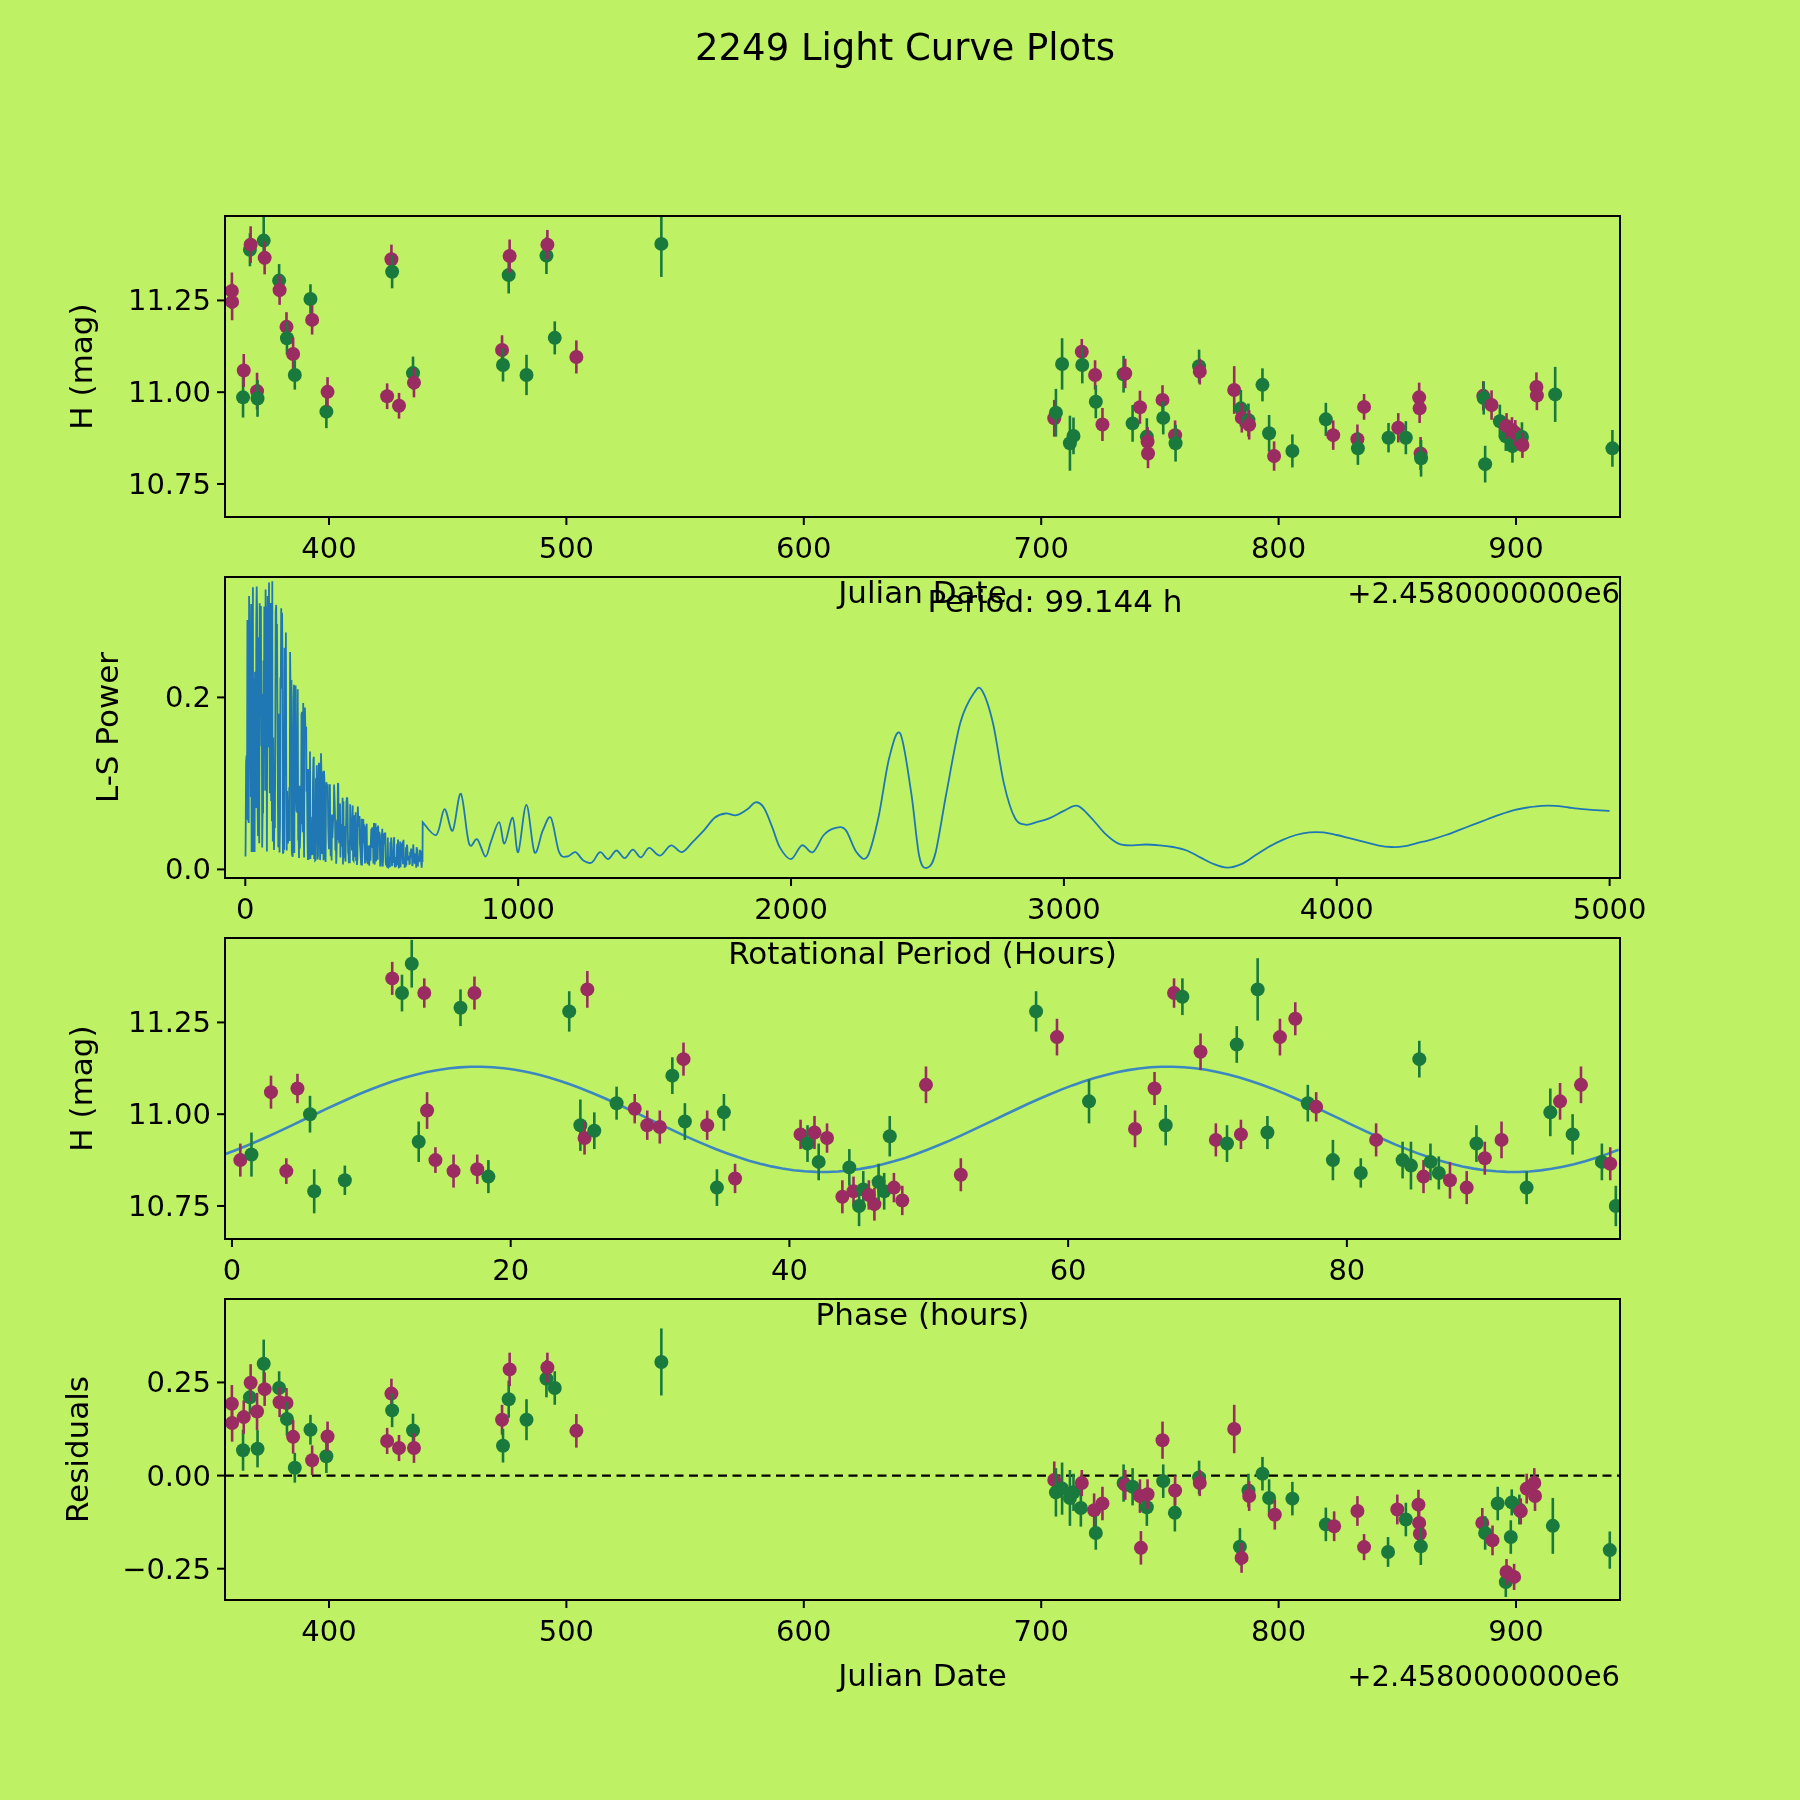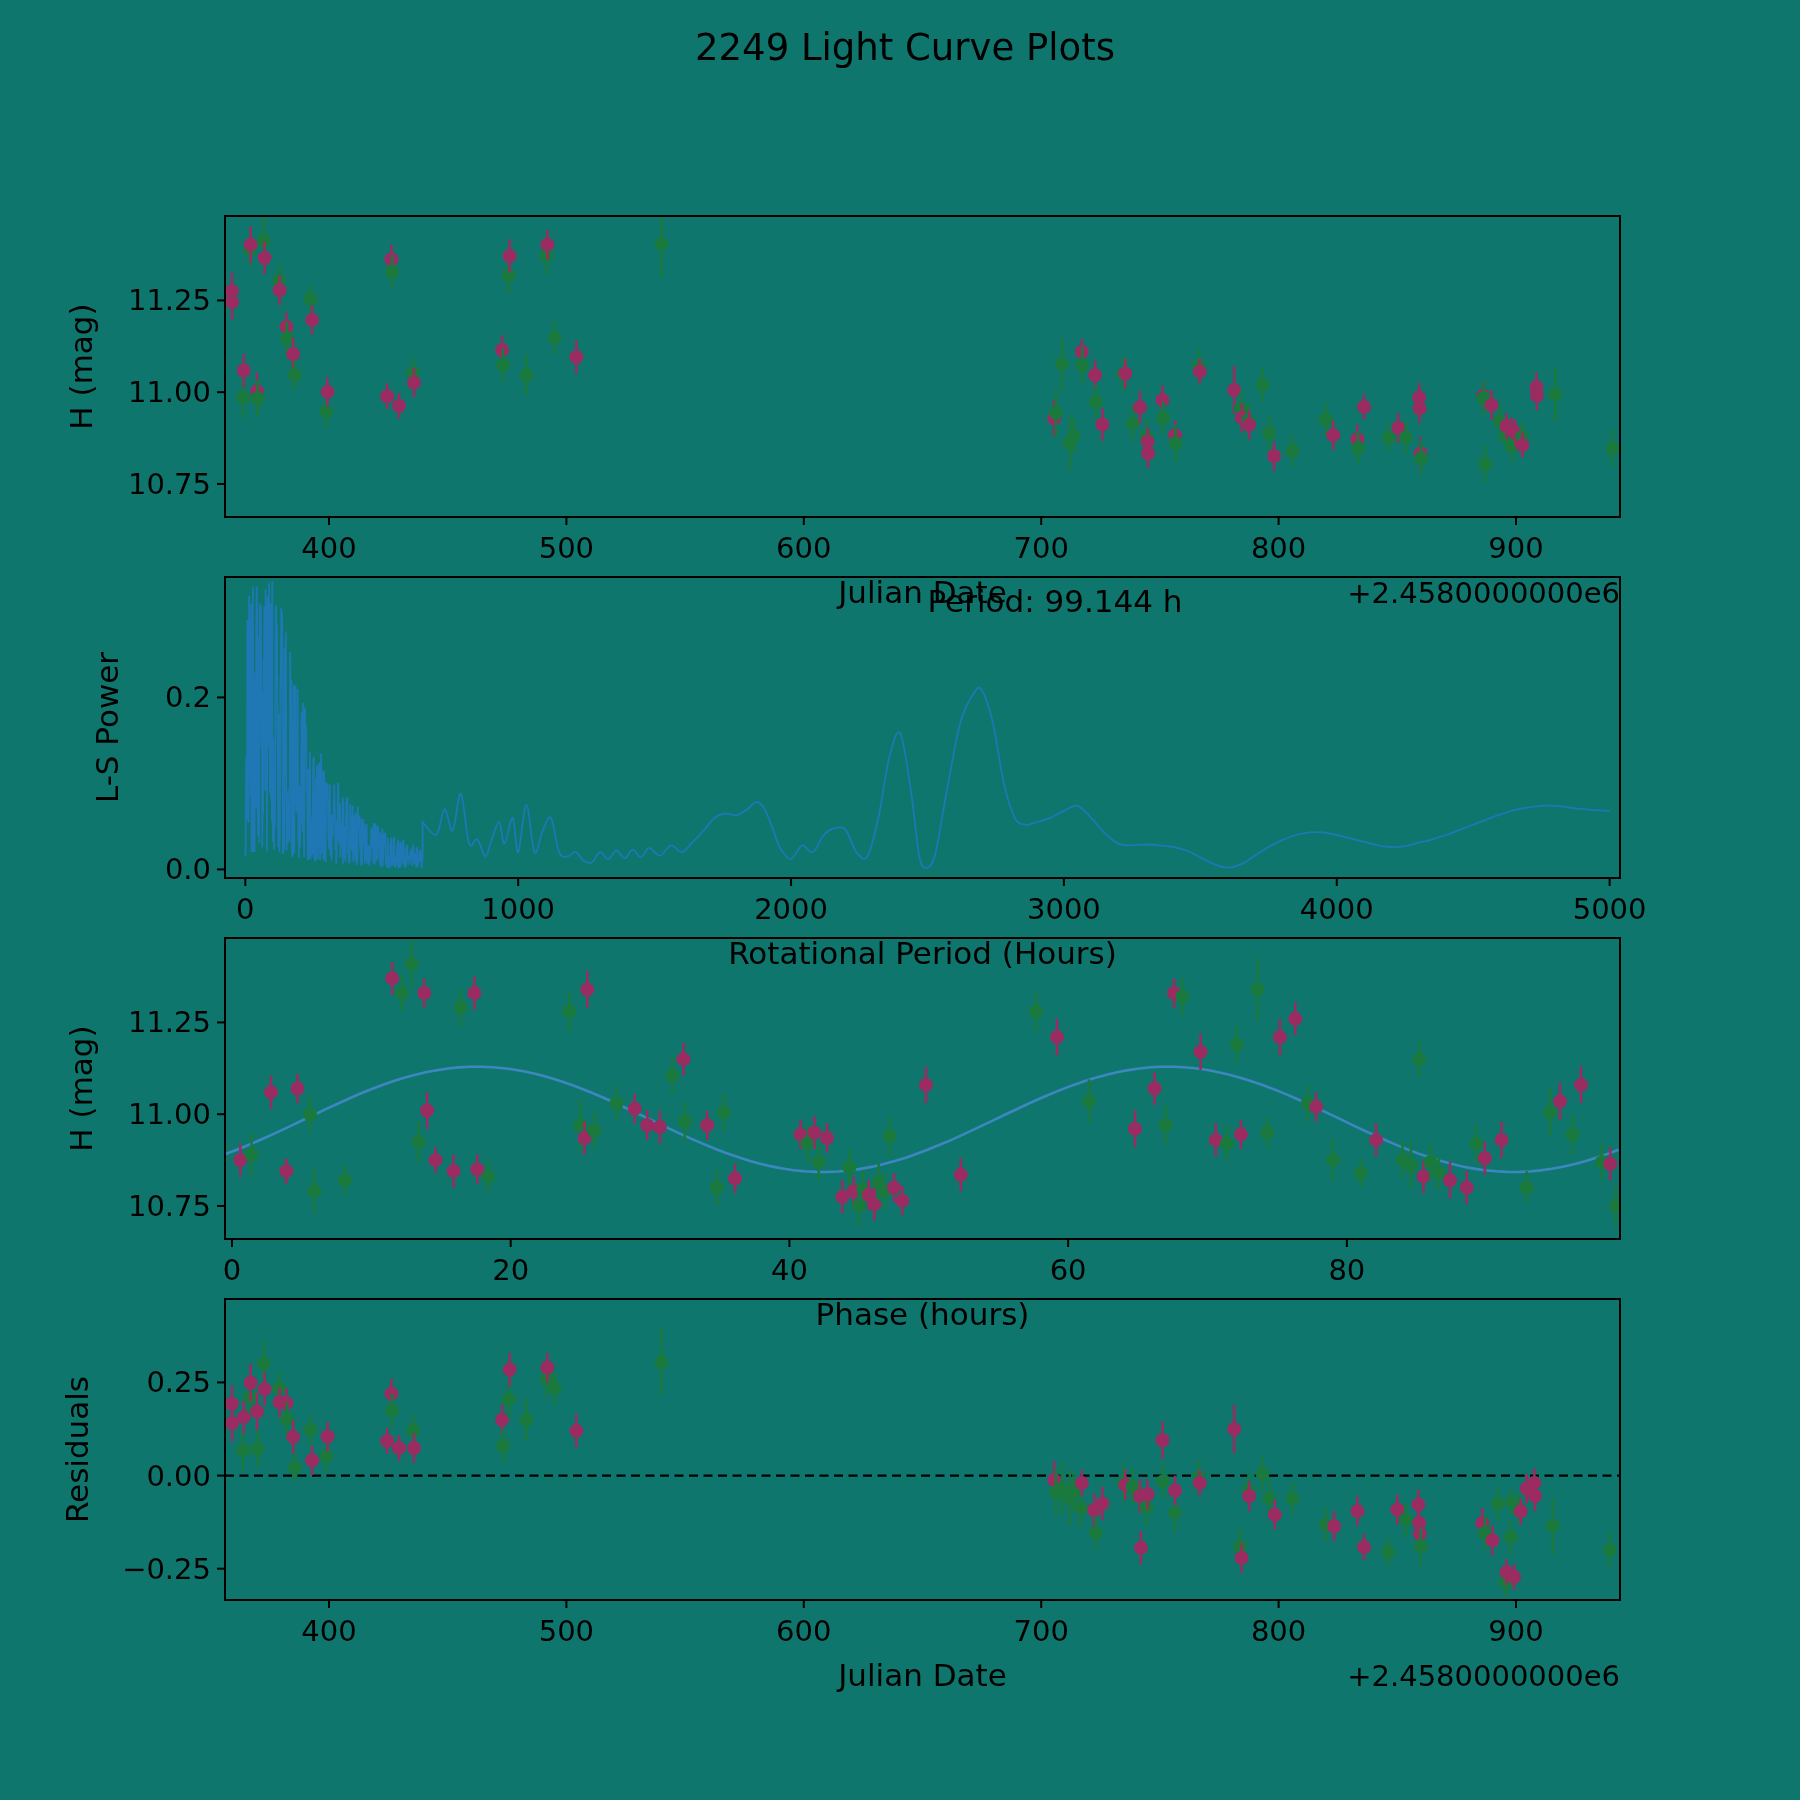--- a/index.html
+++ b/index.html
@@ -1,16 +1,16 @@
 <!DOCTYPE html>
 <html><head>
 <meta charset="utf-8">
 <style>
   html,body{margin:0;padding:0;background:#ffffff;}
-  #figure{position:relative;width:1800px;height:1800px;background:#0f766e;
+  #figure{position:relative;width:1800px;height:1800px;background:#bef264;
           font-family:"DejaVu Sans","Liberation Sans",sans-serif;overflow:hidden;}
   #fig-title{position:absolute;top:26px;left:0;width:1810px;text-align:center;
              font-size:37px;color:#000;}
   #chart-svg{position:absolute;left:0;top:0;}
   text{font-family:"DejaVu Sans","Liberation Sans",sans-serif;fill:#000;}
 </style>
 </head>
 <body>
 
 <div id="figure">

